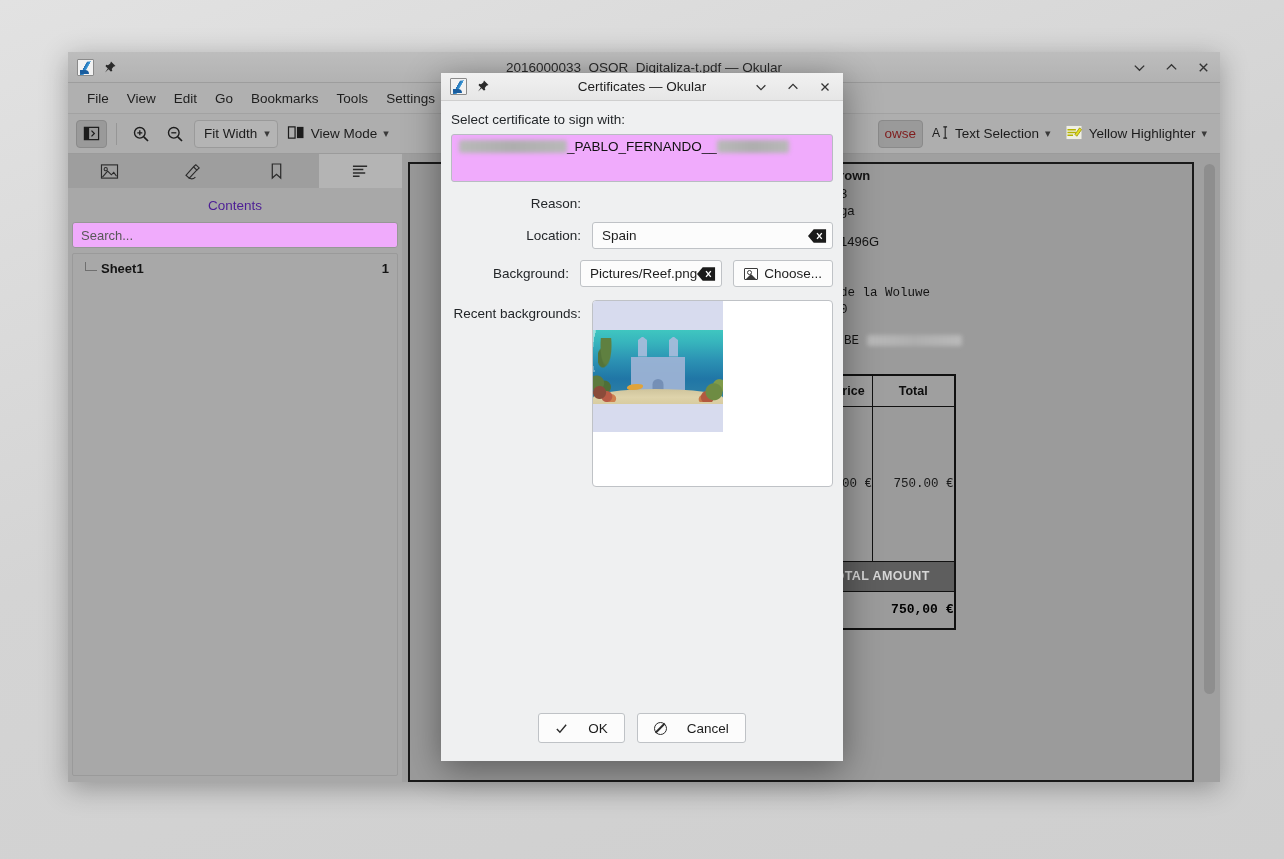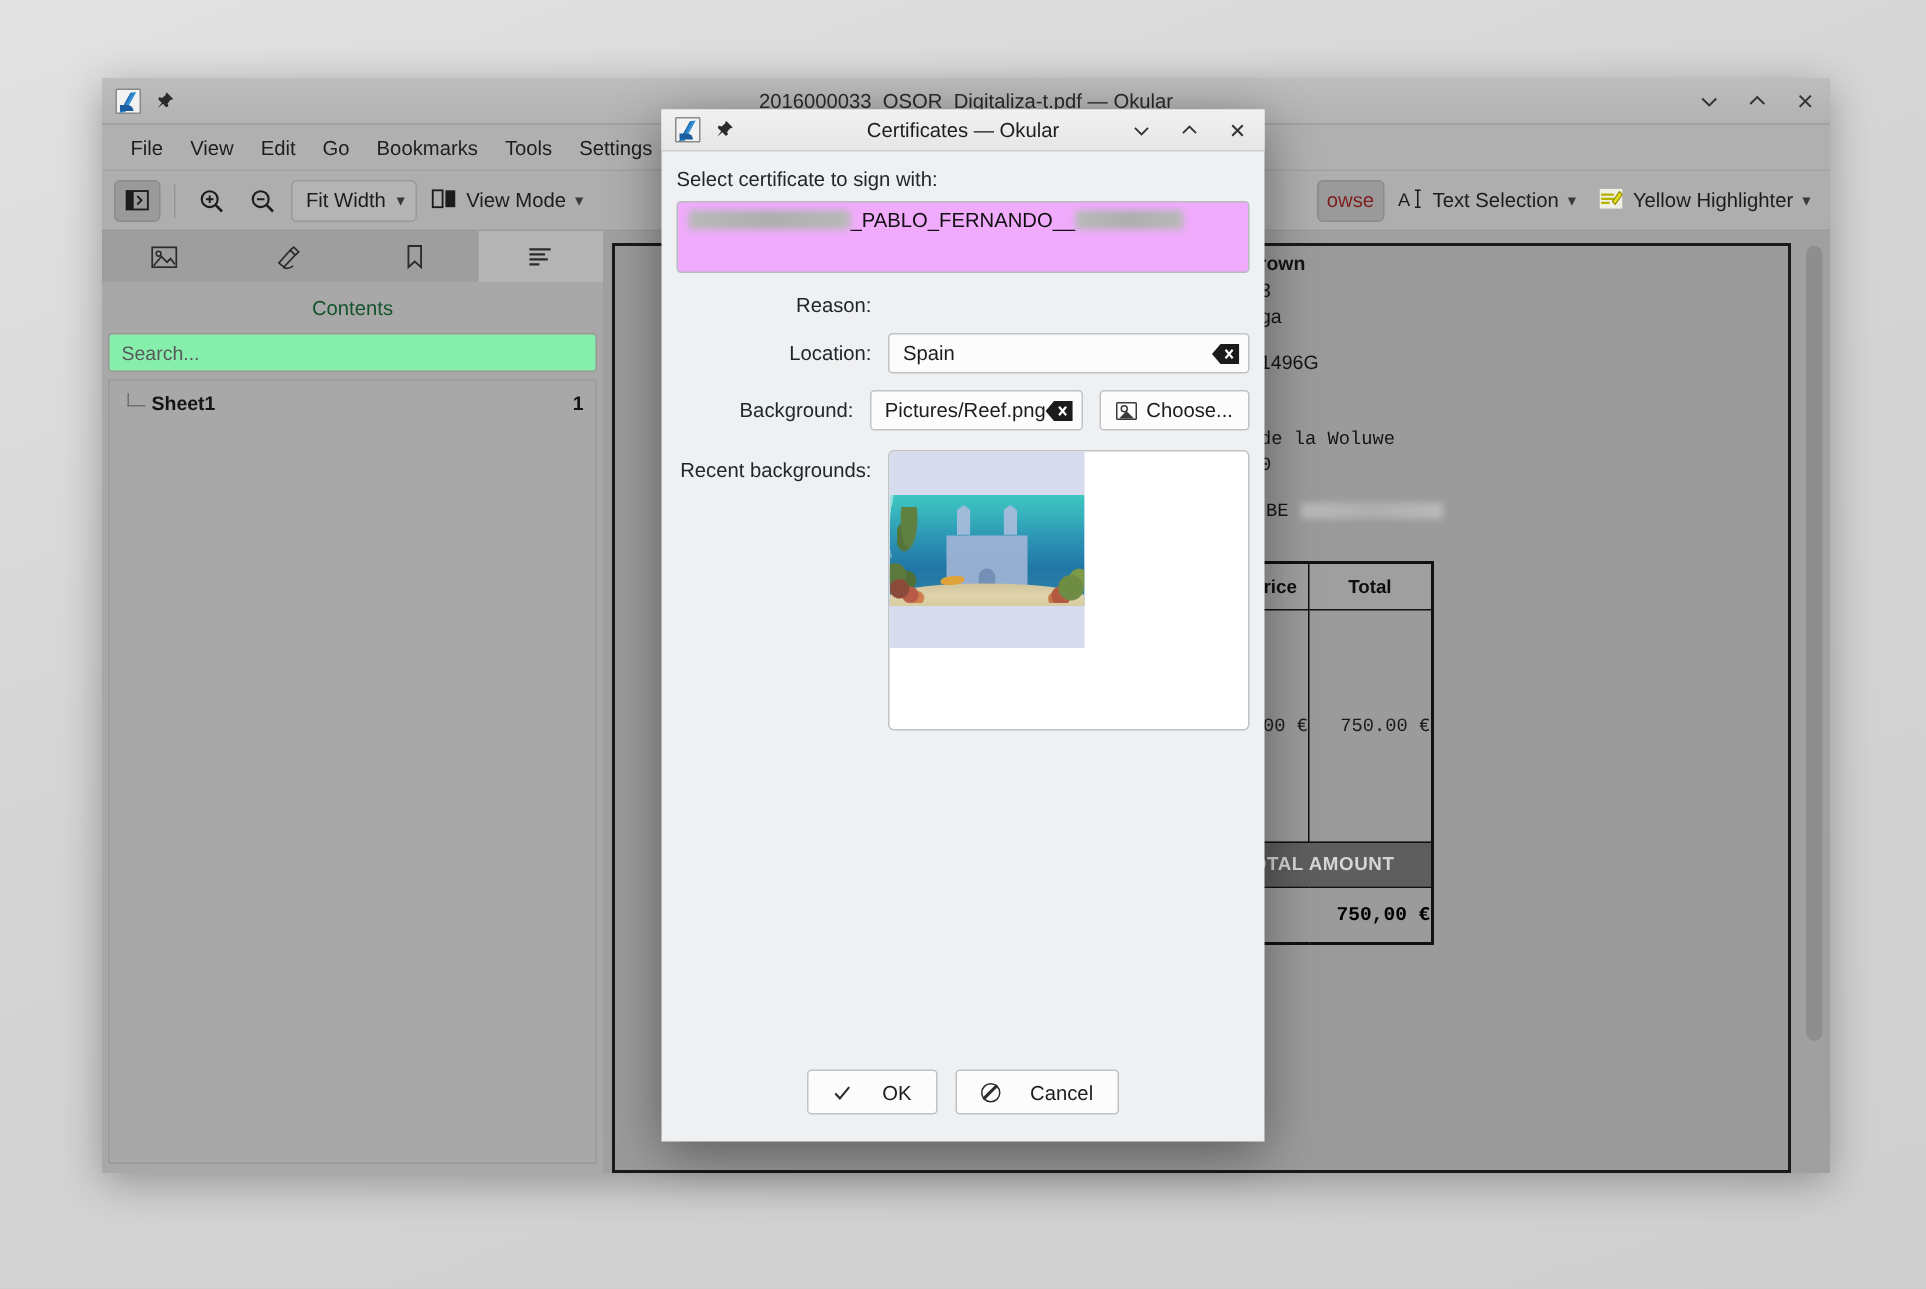--- a/index.html
+++ b/index.html
@@ -111,26 +111,26 @@
 
   
   #sidebar { width: 334px; background: #a8a8a8; display: flex; flex-direction: column; }
   .side-tabs { height: 34px; display: flex; background: #9e9e9e; }
   .side-tab {
     flex: 1; display: flex; align-items: center; justify-content: center;
     cursor: default; color: #2b2b2b;
   }
   .side-tab.active { background: #b4b4b4; }
   .side-title {
-    text-align: center; font-size: 13.5px; color: #14532d;
+    text-align: center; font-size: 13.5px; color: #4c1d95;
     padding: 10px 0 9px;
   }
   .side-search {
     margin: 0 4px 5px; height: 26px;
-    background: #86efac; border: 1px solid #979797; border-radius: 3px;
+    background: #f0abfc; border: 1px solid #979797; border-radius: 3px;
     display: flex; align-items: center; padding: 0 8px;
     font-size: 13px; color: #585858;
   }
   .side-tree {
     margin: 0 4px 6px; flex: 1;
     background: #a8a8a8; border: 1px solid #9a9a9a; border-radius: 2px;
     padding-top: 4px;
   }
   .tree-row {
     display: flex; align-items: center; height: 21px;

